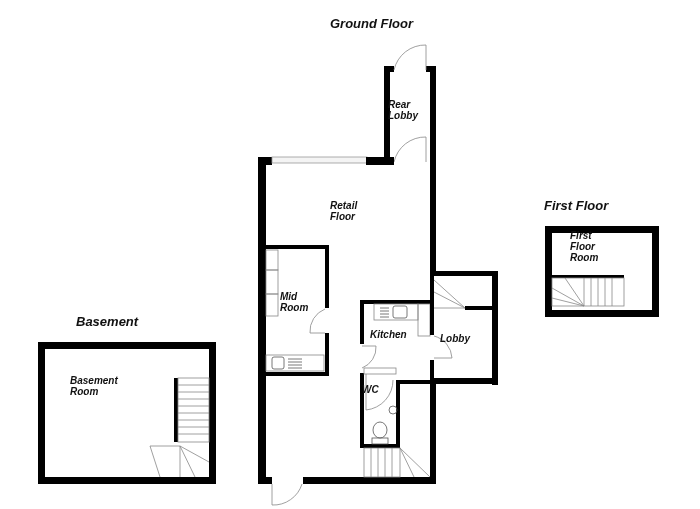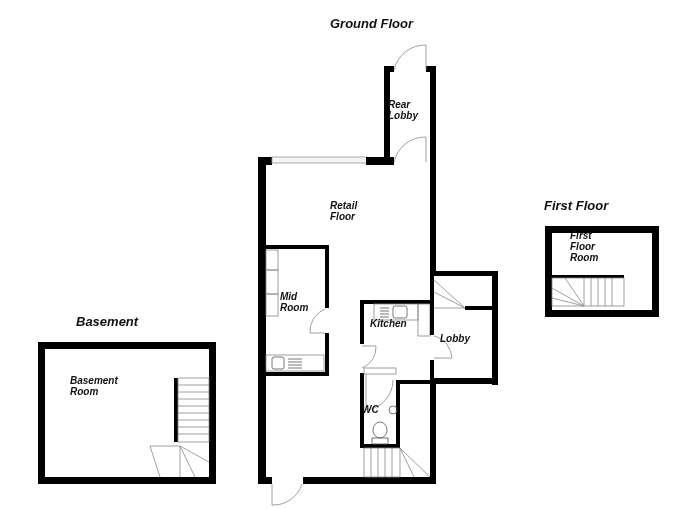--- a/index.html
+++ b/index.html
@@ -162,23 +162,23 @@
   </g>
 </svg>
 
 <div class="label floor-title" style="left:330px; top:17px; width:100px;">Ground Floor</div>
 <div class="label room-label" style="left:388px; top:99px; width:46px;">Rear
 Lobby</div>
 <div class="label room-label" style="left:330px; top:200px; width:60px;">Retail
 Floor</div>
 <div class="label room-label" style="left:280px; top:271px; width:40px;margin-top:20px;">Mid
 Room</div>
-<div class="label room-label" style="left:370px; top:318px; width:50px;">Kitchen</div>
+<div class="label room-label" style="left:370px; top:329px; width:50px;">Kitchen</div>
 <div class="label room-label" style="left:440px; top:333px; width:50px;">Lobby</div>
-<div class="label room-label" style="left:362px; top:404px; width:26px;">WC</div>
+<div class="label room-label" style="left:362px; top:384px; width:26px;">WC</div>
 
 <div class="label floor-title" style="left:544px; top:199px; width:100px;">First Floor</div>
 <div class="label room-label" style="left:570px; top:230px; width:60px;">First
 Floor
 Room</div>
 
 <div class="label floor-title" style="left:76px; top:315px; width:100px;">Basement</div>
 <div class="label room-label" style="left:70px; top:375px; width:80px;">Basement
 Room</div>
 

